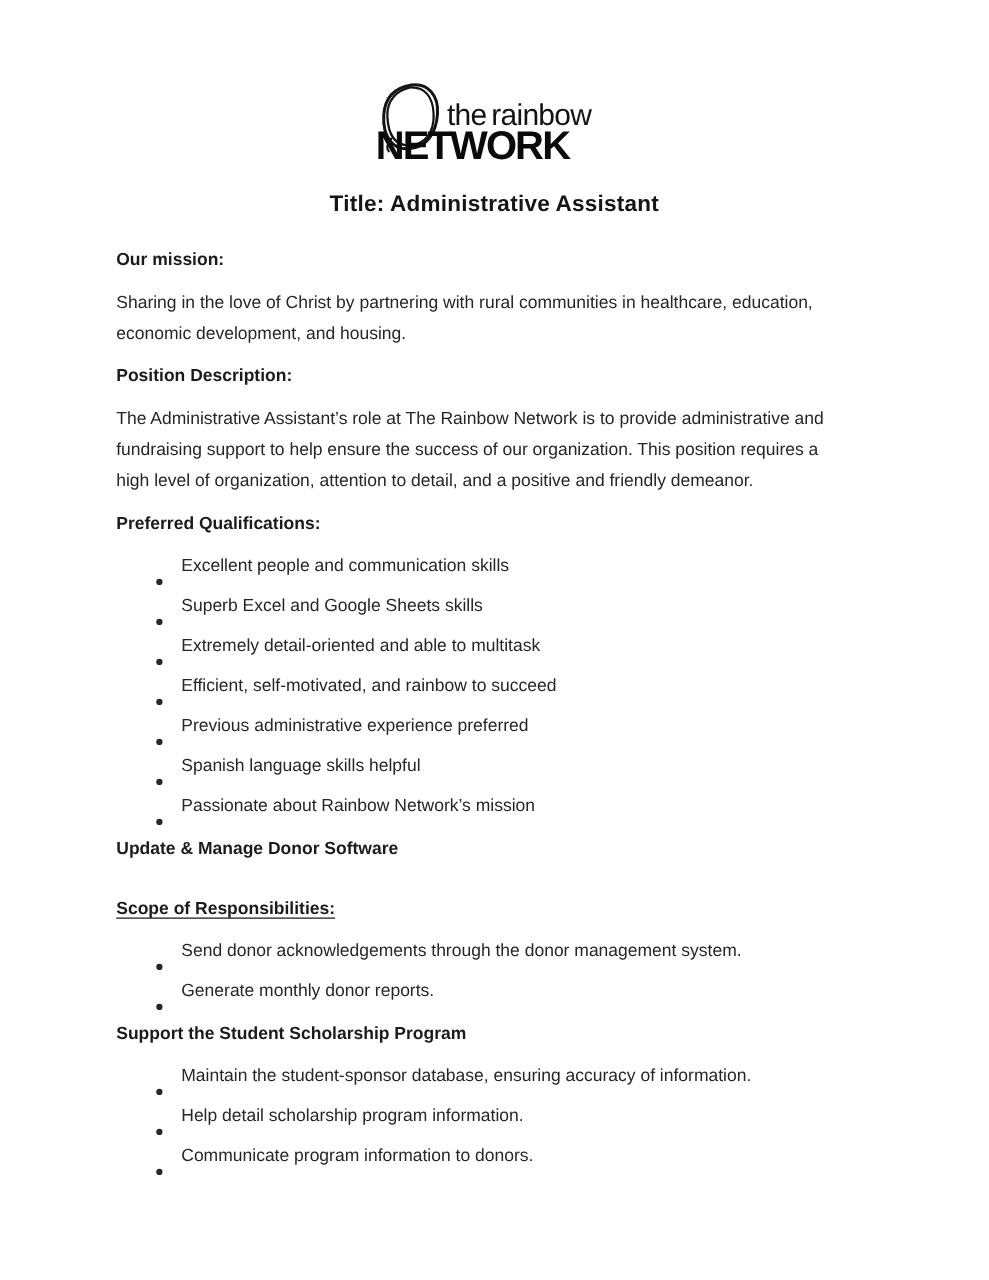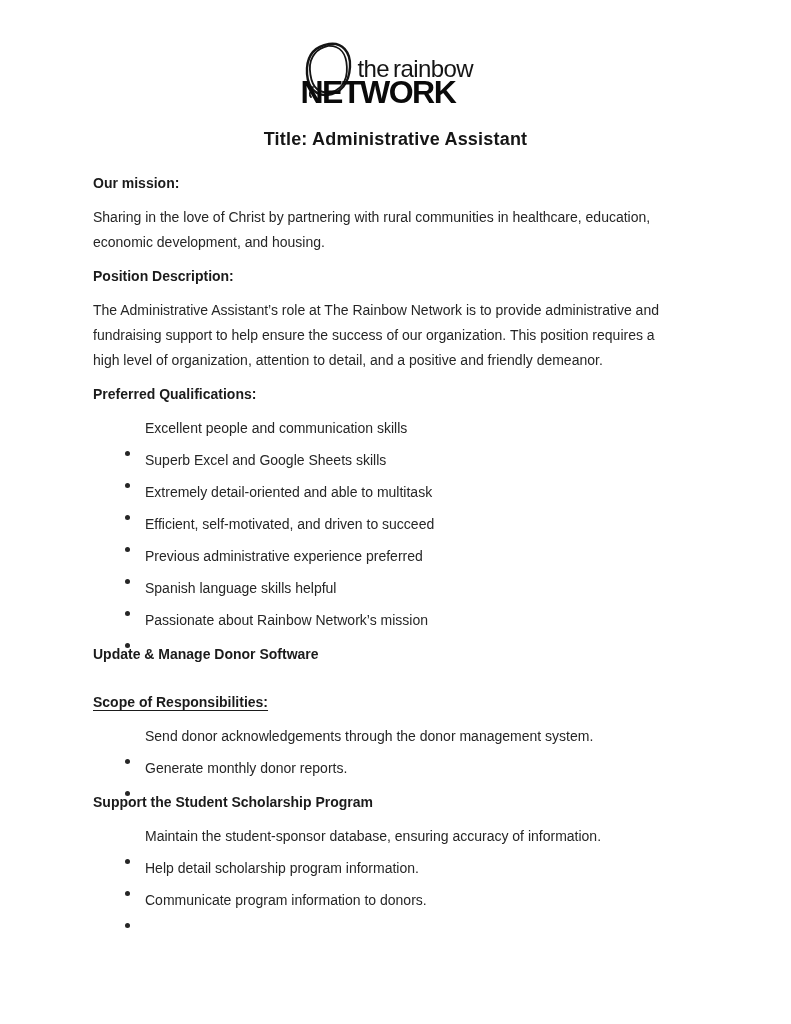--- a/index.html
+++ b/index.html
@@ -13,21 +13,21 @@
   }
   .page {
     position: relative;
     width: 791px;
     height: 1024px;
     background: #ffffff;
   }
 
   
   .logo-wrap {
-    padding-top: 40px;
+    padding-top: 64px;
     display: flex;
     justify-content: center;
     align-items: flex-end;
   }
   .logo {
     position: relative;
     width: 190px;
     height: 72px;
   }
   .logo-circle {
@@ -84,21 +84,21 @@
   .para-line { white-space: nowrap; }
   .para-block { margin: 0 0 9px 0; }
 
   ul.bullets {
     list-style: none;
     margin: 6px 0 9px 0;
     padding-left: 29px;
   }
   ul.bullets li {
     display: flex;
-    align-items: flex-end;
+    align-items: center;
     margin-bottom: 7px;
     line-height: 25px;
   }
   .bullet-dot {
     flex: 0 0 23px;
     position: relative;
   }
   .bullet-dot::after {
     content: "";
     position: absolute;
@@ -156,21 +156,21 @@
       <li>
           <span class="bullet-dot"></span>
           <span class="bullet-text">Superb Excel and Google Sheets skills</span>
         </li>
       <li>
           <span class="bullet-dot"></span>
           <span class="bullet-text">Extremely detail-oriented and able to multitask</span>
         </li>
       <li>
           <span class="bullet-dot"></span>
-          <span class="bullet-text">Efficient, self-motivated, and driven to succeed</span>
+          <span class="bullet-text">Efficient, self-motivated, and rainbow to succeed</span>
         </li>
       <li>
           <span class="bullet-dot"></span>
           <span class="bullet-text">Previous administrative experience preferred</span>
         </li>
       <li>
           <span class="bullet-dot"></span>
           <span class="bullet-text">Spanish language skills helpful</span>
         </li>
       <li>

